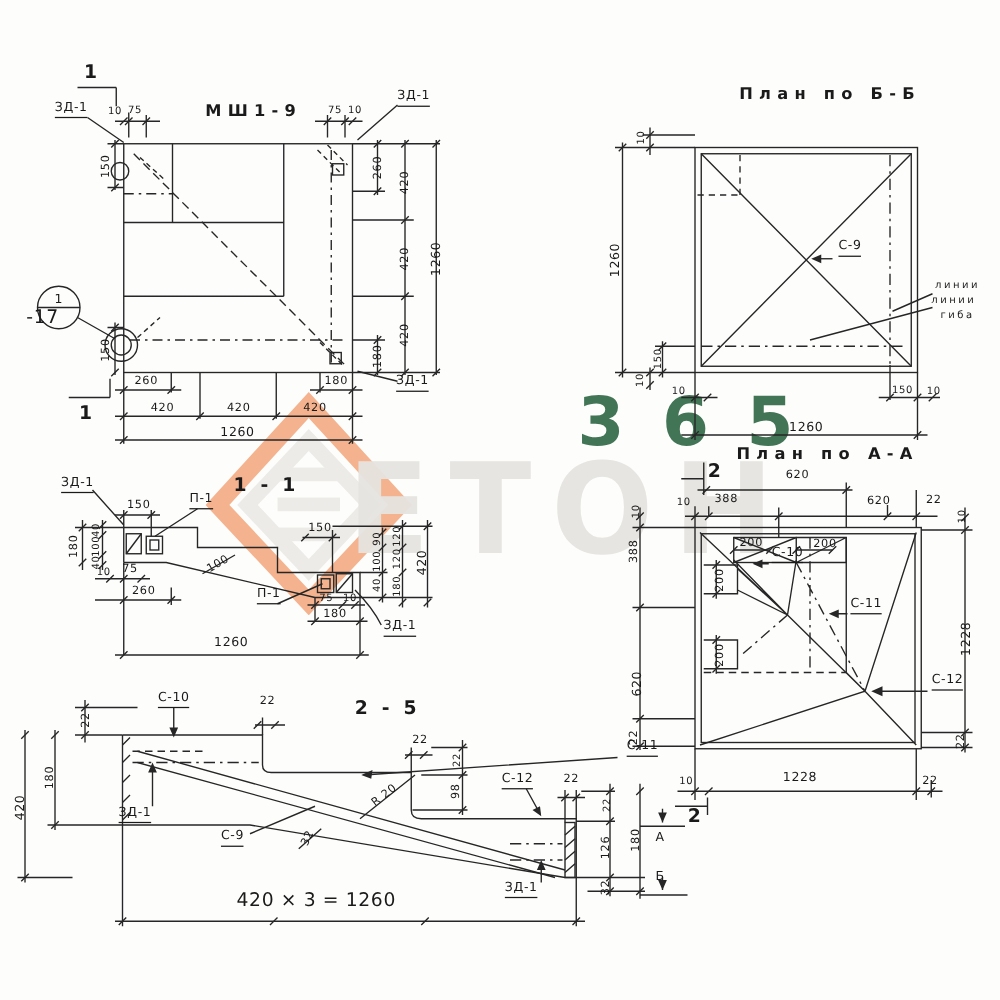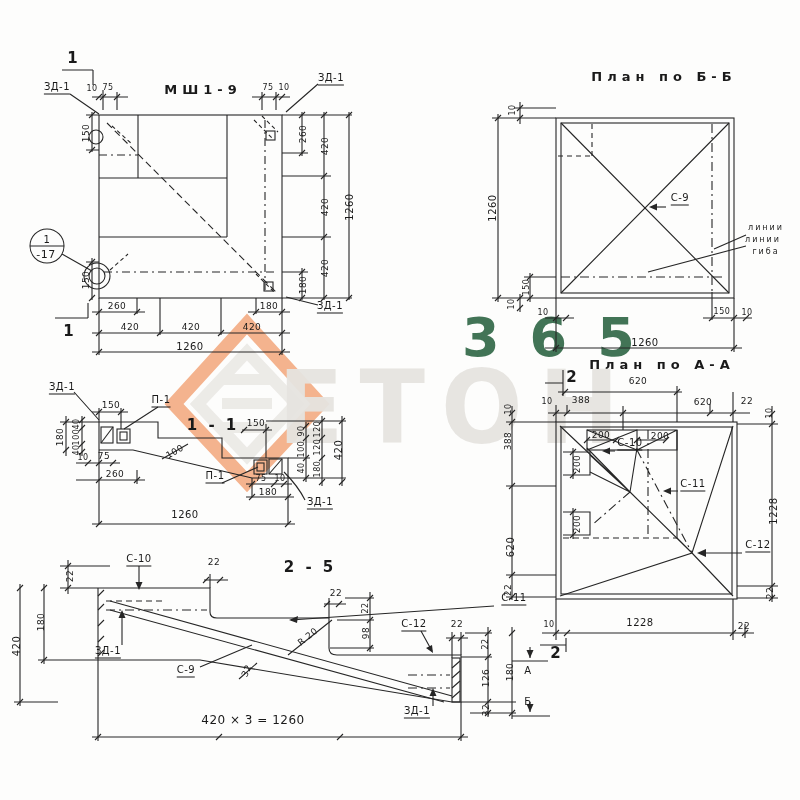--- a/index.html
+++ b/index.html
@@ -208,35 +208,35 @@
       <span class="ann" style="left: 325px; top: 207px; font-size: 9px; transform: translate(-50%, -50%) rotate(-90deg);">420</span>
       <span class="ann" style="left: 325px; top: 268px; font-size: 9px; transform: translate(-50%, -50%) rotate(-90deg);">420</span>
       <span class="ann" style="left: 350px; top: 207px; font-size: 10px; transform: translate(-50%, -50%) rotate(-90deg);">1260</span>
       <span class="ann" style="left: 117px; top: 306px; font-size: 9px; transform: translate(-50%, -50%);">260</span>
       <span class="ann" style="left: 269px; top: 306px; font-size: 9px; transform: translate(-50%, -50%);">180</span>
       <span class="ann" style="left: 130px; top: 327px; font-size: 9px; transform: translate(-50%, -50%);">420</span>
       <span class="ann" style="left: 191px; top: 327px; font-size: 9px; transform: translate(-50%, -50%);">420</span>
       <span class="ann" style="left: 252px; top: 327px; font-size: 9px; transform: translate(-50%, -50%);">420</span>
       <span class="ann" style="left: 190px; top: 347px; font-size: 10px; transform: translate(-50%, -50%);">1260</span>
       <span class="ann" style="left: 47px; top: 240px; font-size: 10px; transform: translate(-50%, -50%);">1</span>
-      <span class="ann" style="left: 46px; top: 254px; font-size: 11px; transform: translate(-50%, -50%); text-align: center;">-17</span>
+      <span class="ann" style="left: 34px; top: 254px; font-size: 15px; transform: translate(-50%, -50%); text-align: center;">-17</span>
       <span class="ann title" style="left: 664px; top: 76px; transform: translate(-50%, -50%);">План по Б-Б</span>
       <span class="ann u" style="left: 680px; top: 199px; transform: translate(-50%, -50%);">С-9</span>
       <span class="ann sp" style="left: 766px; top: 228px; font-size: 8px; transform: translate(-50%, -50%);">линии</span>
       <span class="ann sp" style="left: 763px; top: 240px; font-size: 8px; transform: translate(-50%, -50%);">линии</span>
       <span class="ann sp" style="left: 766px; top: 252px; font-size: 8px; transform: translate(-50%, -50%);">гиба</span>
       <span class="ann" style="left: 513px; top: 110px; font-size: 8px; transform: translate(-50%, -50%) rotate(-90deg);">10</span>
       <span class="ann" style="left: 493px; top: 208px; font-size: 10px; transform: translate(-50%, -50%) rotate(-90deg);">1260</span>
       <span class="ann" style="left: 527px; top: 287px; font-size: 8px; transform: translate(-50%, -50%) rotate(-90deg);">150</span>
       <span class="ann" style="left: 512px; top: 304px; font-size: 8px; transform: translate(-50%, -50%) rotate(-90deg);">10</span>
       <span class="ann" style="left: 543px; top: 313px; font-size: 8px; transform: translate(-50%, -50%);">10</span>
       <span class="ann" style="left: 722px; top: 312px; font-size: 8px; transform: translate(-50%, -50%);">150</span>
       <span class="ann" style="left: 747px; top: 313px; font-size: 8px; transform: translate(-50%, -50%);">10</span>
       <span class="ann" style="left: 645px; top: 343px; font-size: 10px; transform: translate(-50%, -50%);">1260</span>
-      <span class="ann big" style="left: 213px; top: 388px; transform: translate(-50%, -50%); margin-top: 37px;">1 - 1</span>
+      <span class="ann big" style="left: 213px; top: 388px; transform: translate(-50%, -50%);">1 - 1</span>
       <span class="ann u" style="left: 62px; top: 388px; transform: translate(-50%, -50%);">ЗД-1</span>
       <span class="ann" style="left: 111px; top: 405px; font-size: 9px; transform: translate(-50%, -50%);">150</span>
       <span class="ann u" style="left: 161px; top: 401px; transform: translate(-50%, -50%);">П-1</span>
       <span class="ann" style="left: 77px; top: 424px; font-size: 8px; transform: translate(-50%, -50%) rotate(-90deg);">40</span>
       <span class="ann" style="left: 77px; top: 437px; font-size: 8px; transform: translate(-50%, -50%) rotate(-90deg);">100</span>
       <span class="ann" style="left: 77px; top: 450px; font-size: 8px; transform: translate(-50%, -50%) rotate(-90deg);">40</span>
       <span class="ann" style="left: 60px; top: 437px; font-size: 9px; transform: translate(-50%, -50%) rotate(-90deg);">180</span>
       <span class="ann" style="left: 83px; top: 458px; font-size: 8px; transform: translate(-50%, -50%);">10</span>
       <span class="ann" style="left: 104px; top: 456px; font-size: 9px; transform: translate(-50%, -50%);">75</span>
       <span class="ann" style="left: 115px; top: 474px; font-size: 9px; transform: translate(-50%, -50%);">260</span>
@@ -271,21 +271,21 @@
       <span class="ann u" style="left: 514px; top: 599px; transform: translate(-50%, -50%);">С-11</span>
       <span class="ann u" style="left: 414px; top: 625px; transform: translate(-50%, -50%);">С-12</span>
       <span class="ann" style="left: 457px; top: 624px; font-size: 9px; transform: translate(-50%, -50%);">22</span>
       <span class="ann u" style="left: 417px; top: 712px; transform: translate(-50%, -50%);">ЗД-1</span>
       <span class="ann" style="left: 486px; top: 644px; font-size: 8px; transform: translate(-50%, -50%) rotate(-90deg);">22</span>
       <span class="ann" style="left: 486px; top: 678px; font-size: 9px; transform: translate(-50%, -50%) rotate(-90deg);">126</span>
       <span class="ann" style="left: 486px; top: 710px; font-size: 9px; transform: translate(-50%, -50%) rotate(-90deg);">32</span>
       <span class="ann" style="left: 510px; top: 672px; font-size: 9px; transform: translate(-50%, -50%) rotate(-90deg);">180</span>
       <span class="ann" style="left: 528px; top: 671px; font-size: 10px; transform: translate(-50%, -50%);">А</span>
       <span class="ann" style="left: 528px; top: 702px; font-size: 10px; transform: translate(-50%, -50%);">Б</span>
-      <span class="ann" style="left: 253px; top: 720px; font-size: 12px; transform: translate(-50%, -50%);">420 × 3 = 1260</span>
+      <span class="ann" style="left: 253px; top: 720px; font-size: 15px; transform: translate(-50%, -50%);">420 × 3 = 1260</span>
       <span class="ann title" style="left: 662px; top: 364px; transform: translate(-50%, -50%);">План по А-А</span>
       <span class="ann big" style="left: 573px; top: 377px; transform: translate(-50%, -50%);">2</span>
       <span class="ann" style="left: 638px; top: 381px; font-size: 9px; transform: translate(-50%, -50%);">620</span>
       <span class="ann" style="left: 547px; top: 402px; font-size: 8px; transform: translate(-50%, -50%);">10</span>
       <span class="ann" style="left: 581px; top: 400px; font-size: 9px; transform: translate(-50%, -50%);">388</span>
       <span class="ann" style="left: 703px; top: 402px; font-size: 9px; transform: translate(-50%, -50%);">620</span>
       <span class="ann" style="left: 747px; top: 401px; font-size: 9px; transform: translate(-50%, -50%);">22</span>
       <span class="ann" style="left: 509px; top: 409px; font-size: 8px; transform: translate(-50%, -50%) rotate(-90deg);">10</span>
       <span class="ann" style="left: 508px; top: 441px; font-size: 9px; transform: translate(-50%, -50%) rotate(-90deg);">388</span>
       <span class="ann" style="left: 577px; top: 464px; font-size: 9px; transform: translate(-50%, -50%) rotate(-90deg);">200</span>

